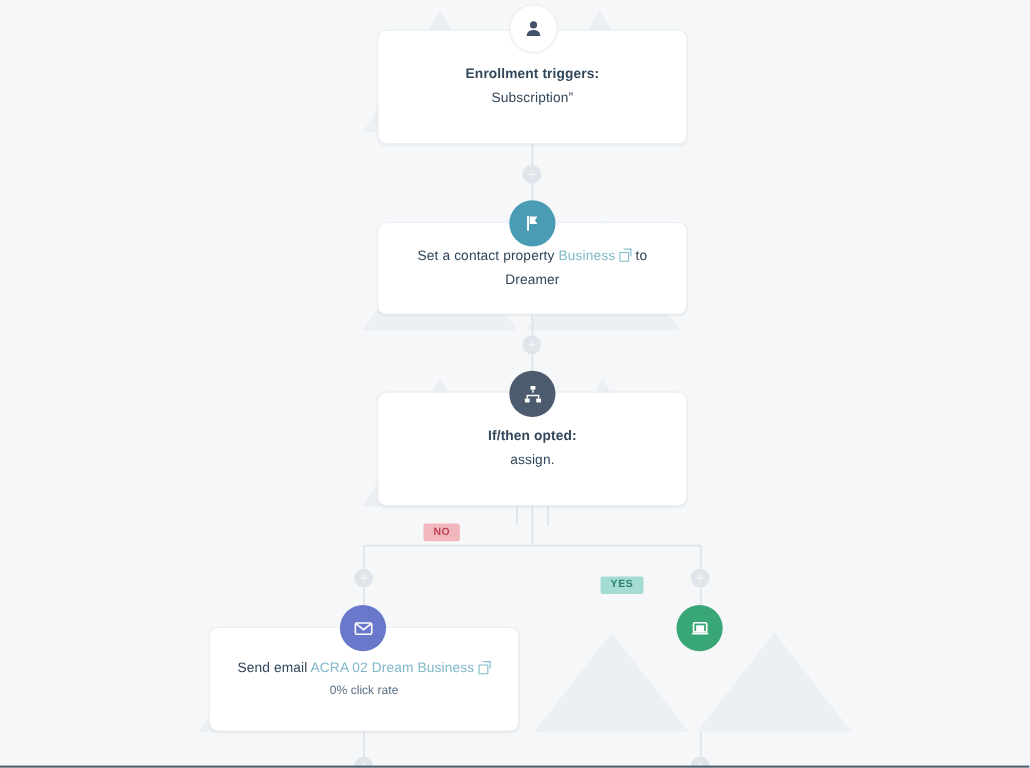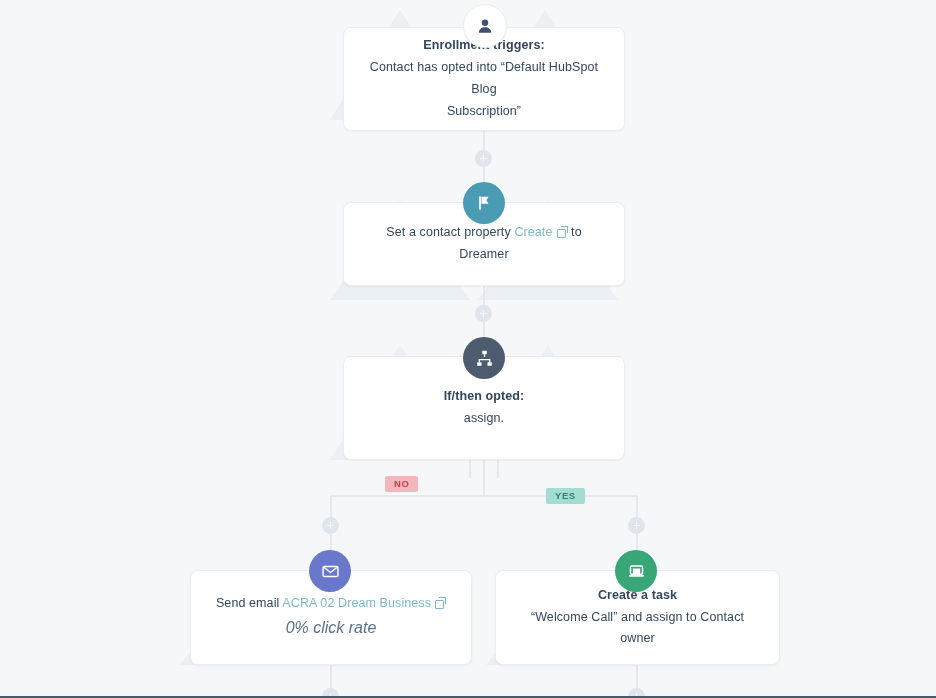--- a/index.html
+++ b/index.html
@@ -67,24 +67,23 @@
     line-height: 1.75;
     letter-spacing: .1px;
   }
   .card-line {
     font-size: 12.5px;
     color: #33475b;
     line-height: 1.75;
     letter-spacing: .1px;
   }
   .card-sub {
-    font-size: 16px;
+    font-size: 11px;
     color: #5a7085;
     line-height: 1.75;
-    font-style: italic;
   }
   .lnk {
     color: #7fb8c9;
   }
   .b {
     font-weight: normal;
   }
 
   
   .ext {
@@ -158,21 +157,21 @@
     position: absolute;
     z-index: 4;
     font-size: 9.5px;
     font-weight: bold;
     letter-spacing: .6px;
     padding: 3px 9px 3px 9px;
     border-radius: 2px;
     line-height: 1.1;
   }
   .badge-no  { background: #f2b7bc; color: #c0414d; }
-  .badge-yes { background: #a5dcd2; color: #2f7f72; }
+  .badge-yes { background: #a5dcd2; color: #2f7f72; margin-top: 36px; }
 
   
   .bottom-rule {
     position: absolute;
     left: 0;
     bottom: 0;
     width: 936px;
     height: 2px;
     background: #4a5a6a;
     z-index: 8;
@@ -217,33 +216,32 @@
       <line x1="331" y1="665" x2="331" y2="698"></line>
       <line x1="637" y1="665" x2="637" y2="698"></line>
 
       <line x1="470" y1="460" x2="470" y2="478"></line>
       <line x1="498" y1="460" x2="498" y2="478"></line>
     </g>
   </svg>
 
   <div class="card" style="left:343px; top:27px; width:282px; height:104px;">
     <div class="card-title">Enrollment triggers:</div>
-    <div class="card-line">Contact has opted into “Default HubSpot Blog</div>
     <div class="card-line">Subscription”</div>
   </div>
   <div class="bubble white" style="left:463px; top:4px;">
     <svg width="20" height="20" viewBox="0 0 24 24" aria-hidden="true">
       <circle cx="12" cy="8" r="3.9" fill="#42526a"></circle>
       <path d="M4.6 20c0-4.1 3.3-6.4 7.4-6.4s7.4 2.3 7.4 6.4z" fill="#42526a"></path>
     </svg>
   </div>
 
   <div class="card" style="left:343px; top:202px; width:282px; height:84px;">
     <div class="card-line">
-      <span class="b">Set a contact property </span><span class="lnk">Create</span><span class="ext"></span><span class="b"> to Dreamer</span>
+      <span class="b">Set a contact property </span><span class="lnk">Business</span><span class="ext"></span><span class="b"> to Dreamer</span>
     </div>
   </div>
   <div class="bubble teal" style="left:463px; top:182px;">
     <svg width="20" height="20" viewBox="0 0 24 24" aria-hidden="true">
       <rect x="6.2" y="4" width="2.1" height="16" fill="#ffffff"></rect>
       <path d="M9 4.6h8.4l-2.6 4.1 2.6 4.1H9z" fill="#ffffff"></path>
     </svg>
   </div>
 
   <div class="card" style="left:343px; top:356px; width:282px; height:104px;">
@@ -268,24 +266,20 @@
     </div>
     <div class="card-sub">0% click rate</div>
   </div>
   <div class="bubble purple" style="left:309px; top:550px;">
     <svg width="19" height="19" viewBox="0 0 24 24" aria-hidden="true">
       <rect x="2.6" y="5.6" width="18.8" height="12.8" rx="1.6" fill="none" stroke="#ffffff" stroke-width="1.8"></rect>
       <path d="M3.6 6.6l8.4 6.6 8.4-6.6" fill="none" stroke="#ffffff" stroke-width="1.8"></path>
     </svg>
   </div>
 
-  <div class="card" style="left:495px; top:570px; width:285px; height:95px;">
-    <div class="card-title">Create a task</div>
-    <div class="card-line">“Welcome Call” and assign to Contact owner</div>
-  </div>
   <div class="bubble green" style="left:615px; top:550px;">
     <svg width="19" height="19" viewBox="0 0 24 24" aria-hidden="true">
       <rect x="4.4" y="5.2" width="15.2" height="10.4" rx="1.6" fill="none" stroke="#ffffff" stroke-width="1.9"></rect>
       <rect x="7.4" y="8.2" width="9.2" height="7.4" fill="#ffffff"></rect>
       <rect x="2.6" y="16.4" width="18.8" height="2.2" rx="1.1" fill="#ffffff"></rect>
     </svg>
   </div>
 
   <div class="plus" style="left:475px; top:150px;"></div>
   <div class="plus" style="left:475px; top:305px;"></div>

